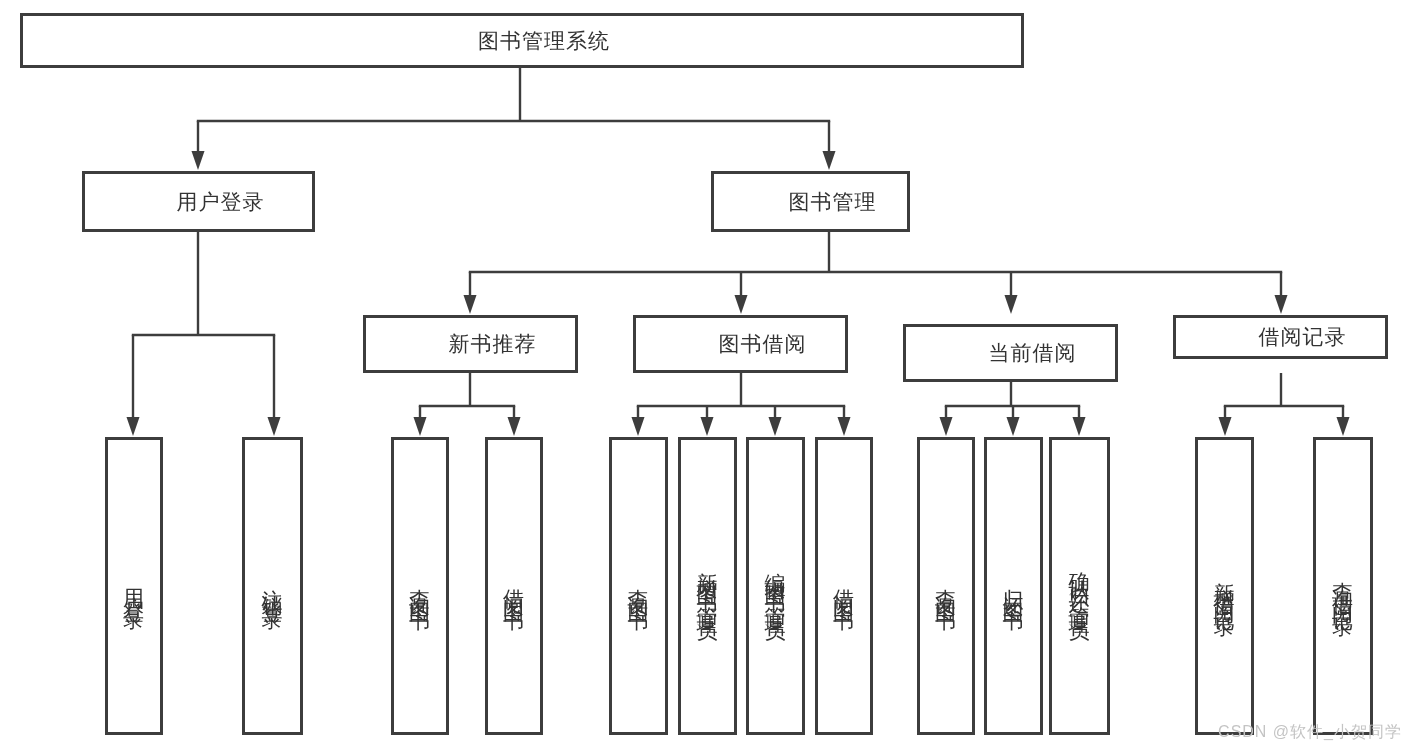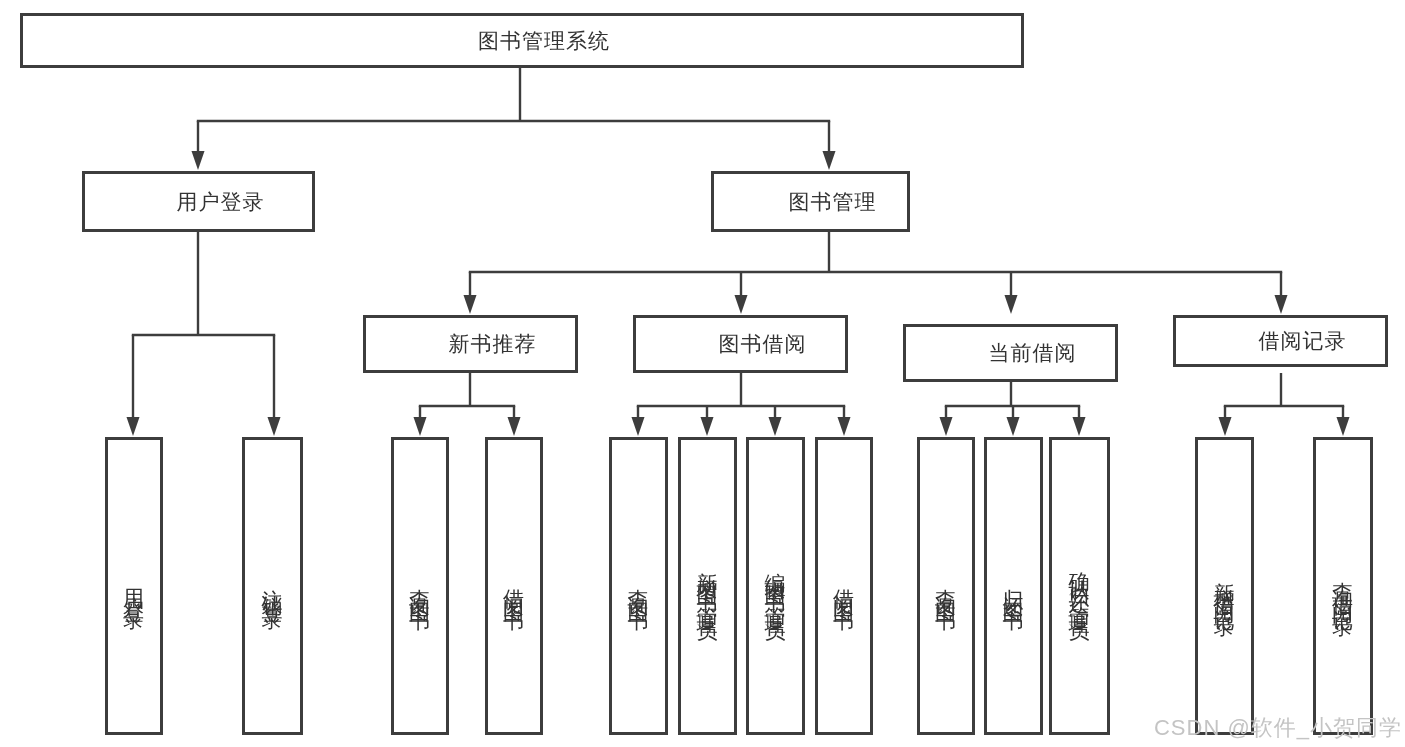--- a/index.html
+++ b/index.html
@@ -26,21 +26,21 @@
     border:3px solid var(--line); background:var(--background);
     display:flex; align-items:center; justify-content:center;
     top:437px; height:298px;
   }
   .vtext{
     writing-mode:vertical-rl; text-orientation:mixed;
     font-size:21px; line-height:1; letter-spacing:7px; color:var(--text);
   }
   #watermark{
     position:absolute; right:3px; bottom:4px;
-    font-size:22px; letter-spacing:1px; color:var(--watermark);
+    font-size:16px; letter-spacing:1px; color:var(--watermark);
   }
 </style>
 </head>
 <body>
 
 <div id="canvas">
 
   <svg id="connectors" viewBox="0 0 1405 747" xmlns="http://www.w3.org/2000/svg">
 
     <g>
@@ -118,21 +118,21 @@
   </svg>
 
   <div class="node" style="left:20px;top:13px;width:1004px;height:55px;">图书管理系统</div>
 
   <div class="node" style="left:82px;top:171px;width:233px;height:61px;">用户登录</div>
   <div class="node" style="left:711px;top:171px;width:199px;height:61px;">图书管理</div>
 
   <div class="node" style="left:363px;top:315px;width:215px;height:58px;">新书推荐</div>
   <div class="node" style="left:633px;top:315px;width:215px;height:58px;">图书借阅</div>
   <div class="node" style="left:903px;top:315px;width:215px;height:58px;margin-top:9px;">当前借阅</div>
-  <div class="node" style="left:1173px;top:315px;width:215px;height:52px;">借阅记录</div>
+  <div class="node" style="left:1173px;top:315px;width:215px;height:44px;">借阅记录</div>
 
   <div class="vnode" style="left:105px;width:58px;">
     <span class="vtext">用户登录</span>
   </div>
   <div class="vnode" style="left:242px;width:61px;">
     <span class="vtext">注销登录</span>
   </div>
 
   <div class="vnode" style="left:391px;width:58px;">
     <span class="vtext">查询图书</span>

